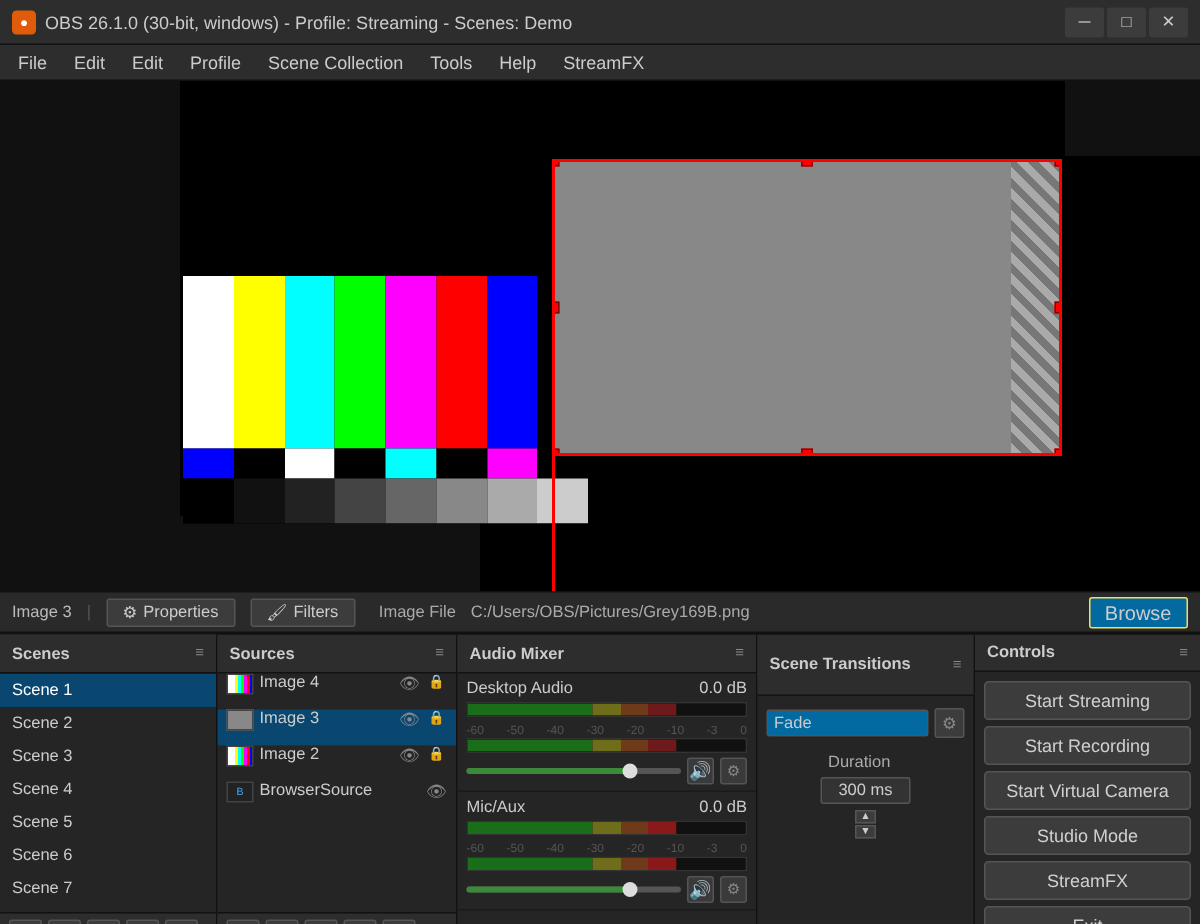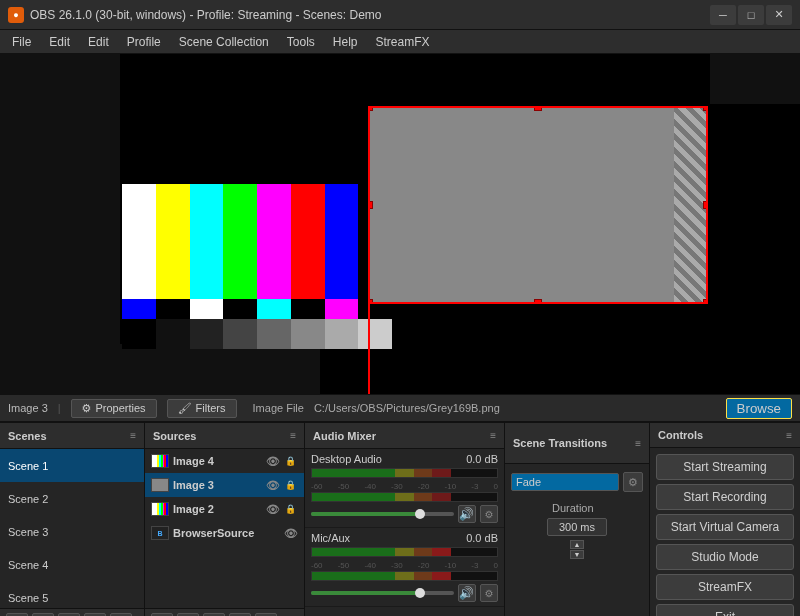--- a/index.html
+++ b/index.html
@@ -29,28 +29,28 @@
     .source-bar-browse { background: #0369a1; border: 1px solid #fde047; color: #ccc; padding: 2px 10px; cursor: pointer; border-radius: 2px; }
 
     
     #bottom { height: 214px; display: flex; border-top: 1px solid #111; }
 
     
     #scenes-panel { width: 145px; background: #252525; border-right: 1px solid #111; display: flex; flex-direction: column; }
     .panel-header { height: 26px; background: #2d2d2d; display: flex; align-items: center; justify-content: space-between; padding: 0 8px; border-bottom: 1px solid #111; font-size: 11px; font-weight: 600; color: #ccc; }
     .panel-header-icon { font-size: 10px; color: #888; cursor: pointer; }
     .panel-list { flex: 1; overflow-y: auto; }
-    .panel-list-item { height: 33px; display: flex; align-items: center; padding: 0 8px; cursor: pointer; font-size: 11px; color: #ccc; text-align: center; }
+    .panel-list-item { height: 22px; display: flex; align-items: center; padding: 0 8px; cursor: pointer; font-size: 11px; color: #ccc; text-align: center; }
     .panel-list-item.active { background: #094771; color: white; }
     .panel-footer { height: 28px; background: #2d2d2d; display: flex; align-items: center; padding: 0 6px; gap: 4px; border-top: 1px solid #111; }
     .panel-footer-btn { width: 22px; height: 20px; background: #3c3c3c; border: 1px solid #555; color: #ccc; cursor: pointer; display: flex; align-items: center; justify-content: center; font-size: 13px; border-radius: 2px; }
 
     
     #sources-panel { width: 160px; background: #252525; border-right: 1px solid #111; display: flex; flex-direction: column; }
-    .source-item { height: 24px; display: flex; align-items: center; padding: 0 6px; gap: 4px; cursor: pointer; font-size: 11px; color: #ccc; font-weight: bold; }
+    .source-item { height: 24px; display: flex; align-items: flex-start; padding: 0 6px; gap: 4px; cursor: pointer; font-size: 11px; color: #ccc; }
     .source-item.active { background: #094771; }
     .source-thumb { width: 18px; height: 14px; background: #555; border: 1px solid #444; flex-shrink: 0; }
     .source-thumb.grey { background: #888; }
     .source-thumb.browser { background: #222; border: 1px solid #444; display: flex; align-items: center; justify-content: center; font-size: 7px; color: #4af; }
     .source-name { flex: 1; overflow: hidden; text-overflow: ellipsis; white-space: nowrap; }
     .source-icon { font-size: 11px; color: #888; cursor: pointer; width: 14px; text-align: center; }
 
     
     #audio-panel { width: 200px; background: #252525; border-right: 1px solid #111; display: flex; flex-direction: column; }
     .audio-track { padding: 4px 6px; border-bottom: 1px solid #1a1a1a; }

